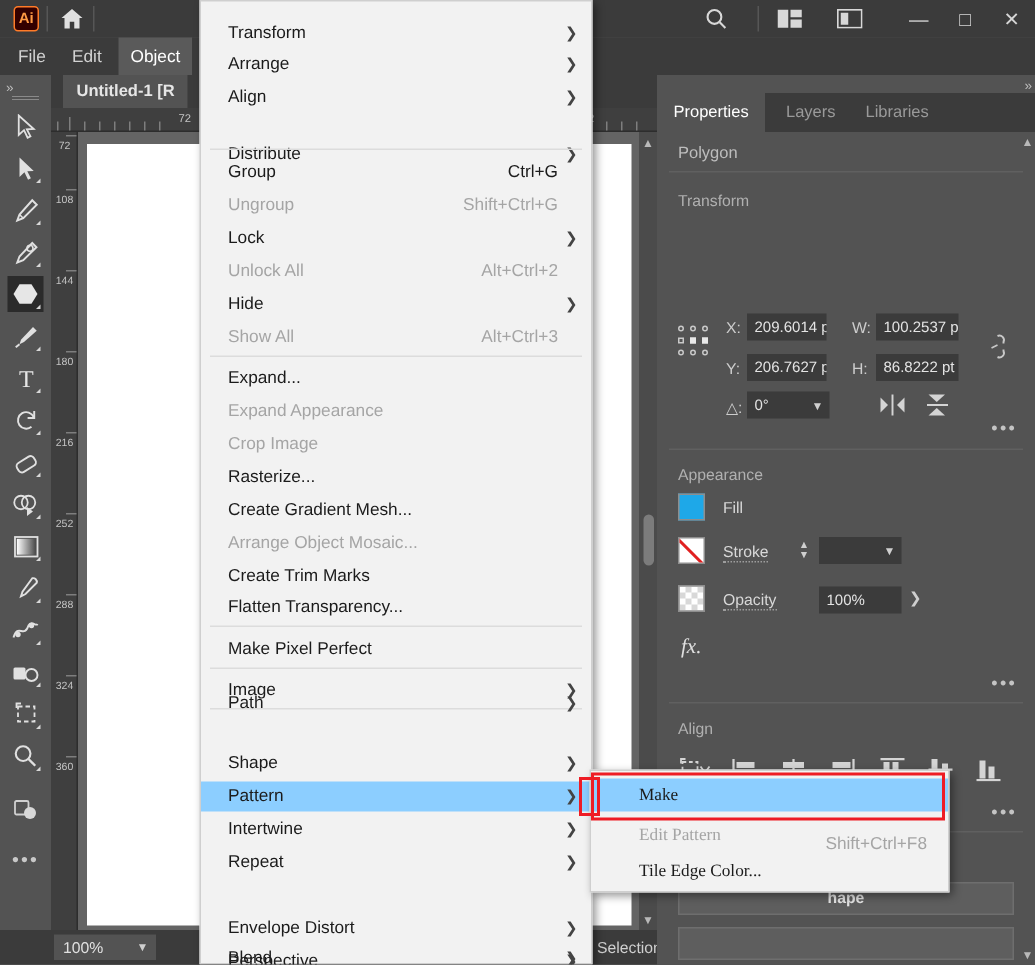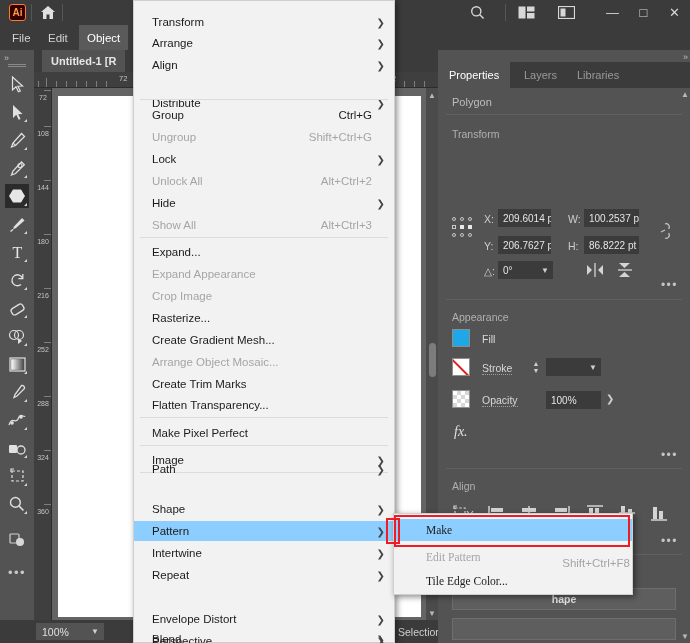--- a/index.html
+++ b/index.html
@@ -273,21 +273,21 @@
   .submenu {
     position: absolute; left: 393px; top: 513px; width: 240px; height: 82px;
     background: #f2f2f2; border: 1px solid #cfcfcf;
     box-shadow: 2px 2px 6px rgba(0,0,0,0.45);
   }
   .smi {
     position: absolute; left: 0; width: 238px; height: 22px;
     display: flex; align-items: center; font-size: 11.5px; color: #1b1b1b;
   }
   .smi .lbl { position: absolute; left: 32px; font-family: Liberation Serif, serif; }
-  .smi .acc { position: absolute; right: 2px; margin-top: 12px; }
+  .smi .acc { position: absolute; right: 14px; margin-top: 12px; }
   .smi.dim .lbl, .smi.dim .acc { color: #a5a5a5; }
   .smi.hl { background: #8cceff; }
 
   
   .redbox { position: absolute; border: 2px solid #ee1c25; pointer-events: none; }
 </style>
 </head>
 <body>
 
 <div id="app">

